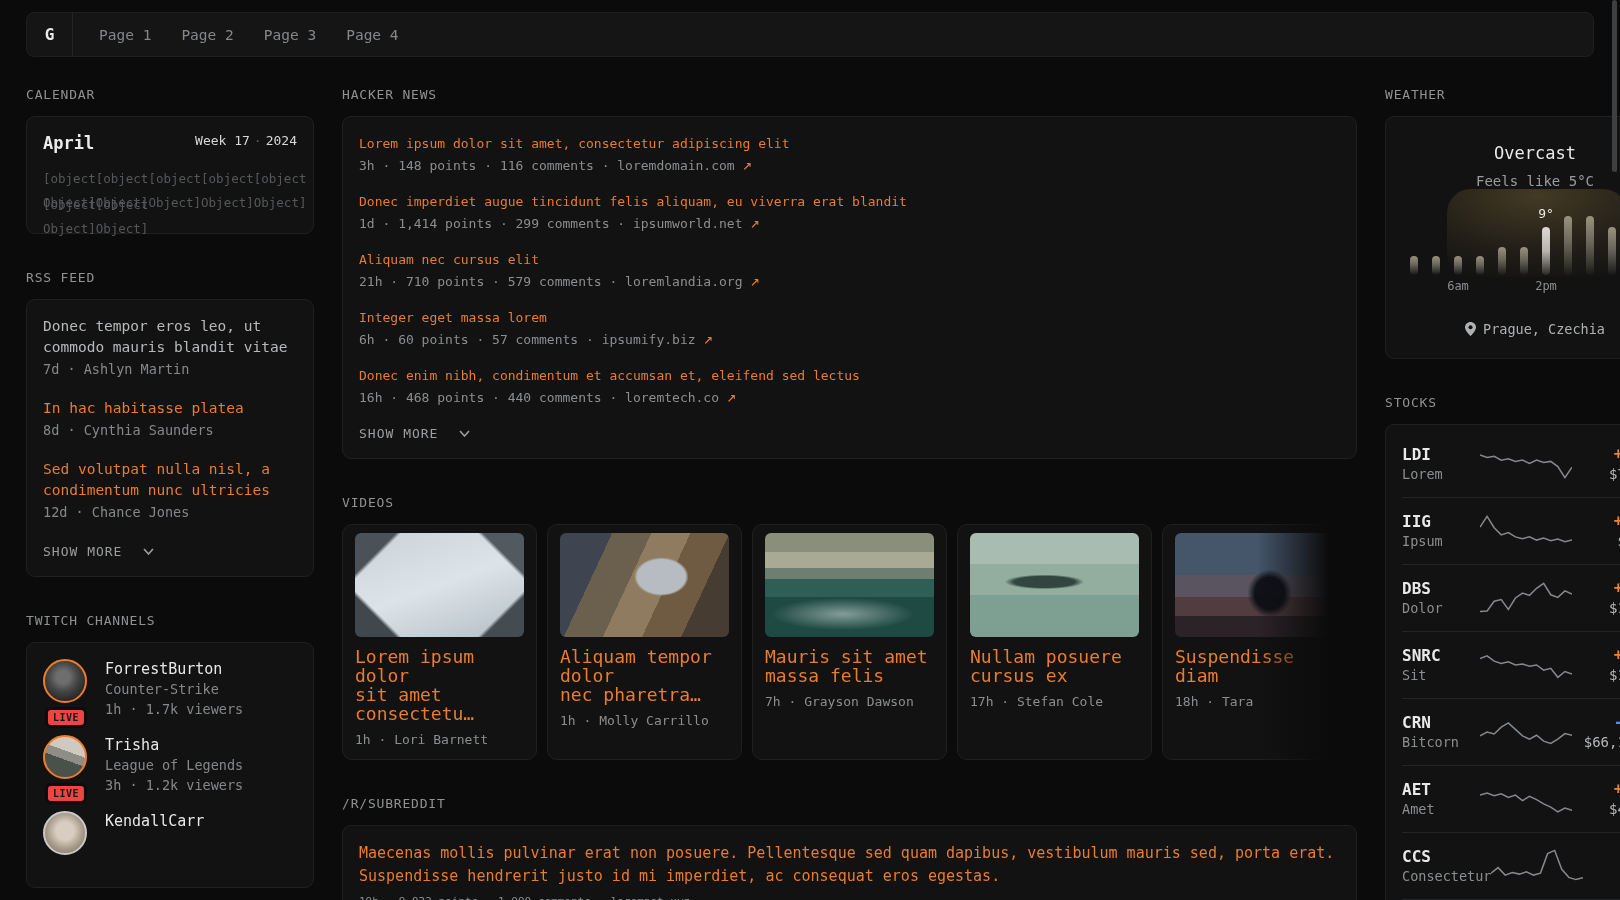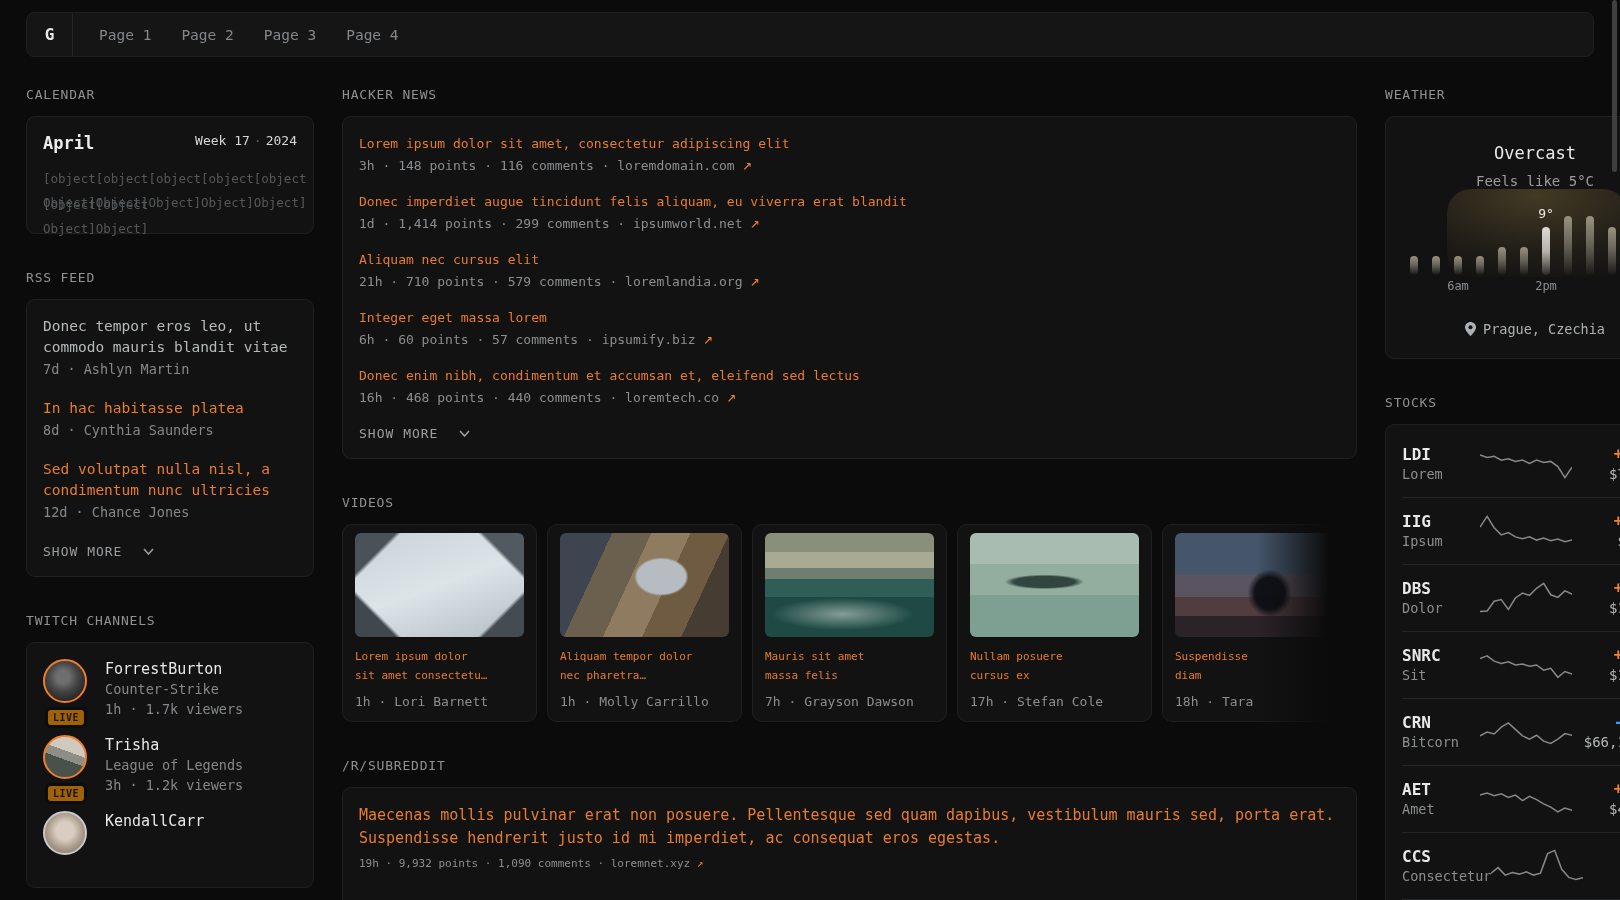--- a/index.html
+++ b/index.html
@@ -54,21 +54,21 @@
     width:44px; height:44px; border-radius:50%;
     border:2px solid #ee7d2c;
     background:#333;
   }
   .tw-av.av-forrest { background:radial-gradient(circle at 45% 40%, #6e6e6e 0 20%, #454545 45%, #232323 78%); }
   .tw-av.av-trisha  { background:linear-gradient(200deg,#cfc9c0 0 38%, #8e8e86 38% 55%, #49524a 55%); }
   .tw-av.av-kendall { background:radial-gradient(circle at 50% 45%, #d8cdc0 0 30%, #a79a8a 60%, #73695e); }
   .tw-av.off { border-color:#c9c9c9; }
   .t-badge {
     display:none; position:absolute; left:50%; transform:translateX(-50%); bottom:-9px;
-    background:#a16207; color:#161616; font-size:10px; font-weight:bold;
+    background:#ef4444; color:#161616; font-size:10px; font-weight:bold;
     padding:2px 5px; border-radius:6px; border:3px solid #0c0c0c; letter-spacing:.5px;
   }
   .t-badge.show { display:inline-block; }
   .tw-name { color:#e8e8e8; font-size:15px; line-height:20px; }
   .tw-cat, .tw-meta { color:#85888b; font-size:13.5px; line-height:20px; }
   
   .hn-item { margin-bottom:14px; }
   .hn-title { display:block; color:#e87c2f; font-size:13px; line-height:22px; cursor:pointer; }
   .hn-meta { color:#8b8e90; font-size:13px; line-height:22px; }
   .hn-arrow { color:#e87c2f; }
@@ -90,21 +90,21 @@
       linear-gradient(115deg, #3e4450 0 24%, #6b5f4e 24% 42%, #8f7c60 42% 60%, #6e5b41 60% 78%, #463c31 78%); }
   .th-sea { background:
       radial-gradient(60% 22% at 46% 78%, rgba(214,226,219,.55), rgba(214,226,219,0) 70%),
       linear-gradient(180deg, #8a8f7c 0 18%, #a8aa93 18% 34%, #6e7f72 34% 44%, #2f5e57 44% 62%, #1f4a44 62%); }
   .th-canoe { background:
       radial-gradient(30% 9% at 44% 47%, rgba(32,52,46,.85) 0 60%, rgba(32,52,46,0) 78%),
       linear-gradient(180deg, #a9bcb2 0 30%, #93ad9f 30% 60%, #7da092 60%); }
   .th-fog { background:
       radial-gradient(16% 28% at 56% 58%, rgba(12,14,20,.95) 0 55%, rgba(12,14,20,0) 82%),
       linear-gradient(180deg, #45566b 0 40%, #595460 40% 62%, #513c40 62% 80%, #2c2328 80%); }
-  .vid-title { display:block; color:#e87c2f; font-size:11px; line-height:19px; margin-top:10px; }
+  .vid-title { display:block; color:#e87c2f; font-size:18px; line-height:19px; margin-top:10px; }
   .vid-title span { display:block; }
   .vid-meta { color:#8b8e90; font-size:13px; line-height:19px; margin-top:7px; }
   
   .sub-card { min-height:145px; }
   .sub-title { display:block; color:#e87c2f; font-size:15px; line-height:23px; cursor:pointer; }
   .sub-meta { color:#8b8e90; font-size:11px; line-height:22px; margin-top:3px; }
   
   .weather-card { text-align:center; padding:24px 16px 18px 16px; }
   .w-cond { color:#e9e9e9; font-size:17px; line-height:24px; }
   .w-feels { color:#9a9da0; font-size:14px; line-height:20px; margin-top:6px; }

